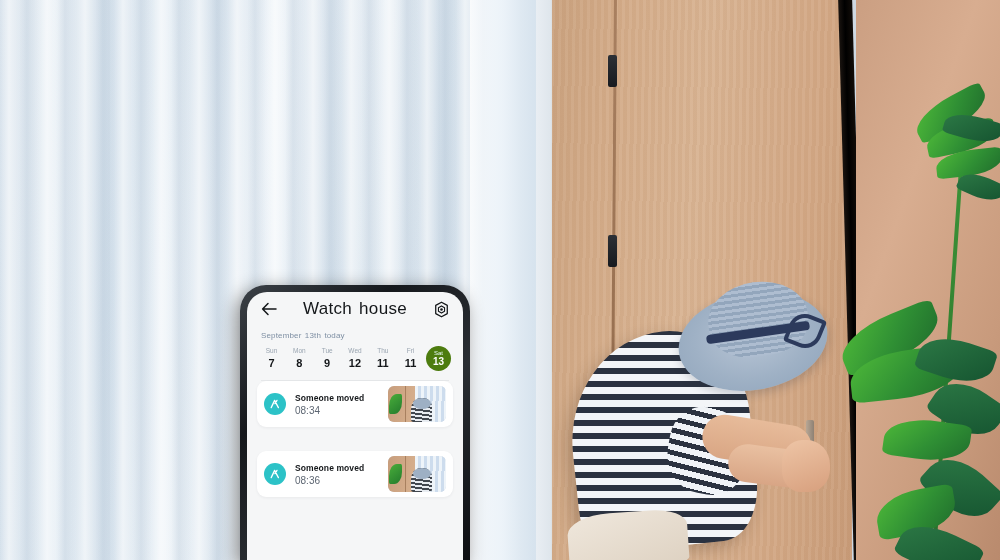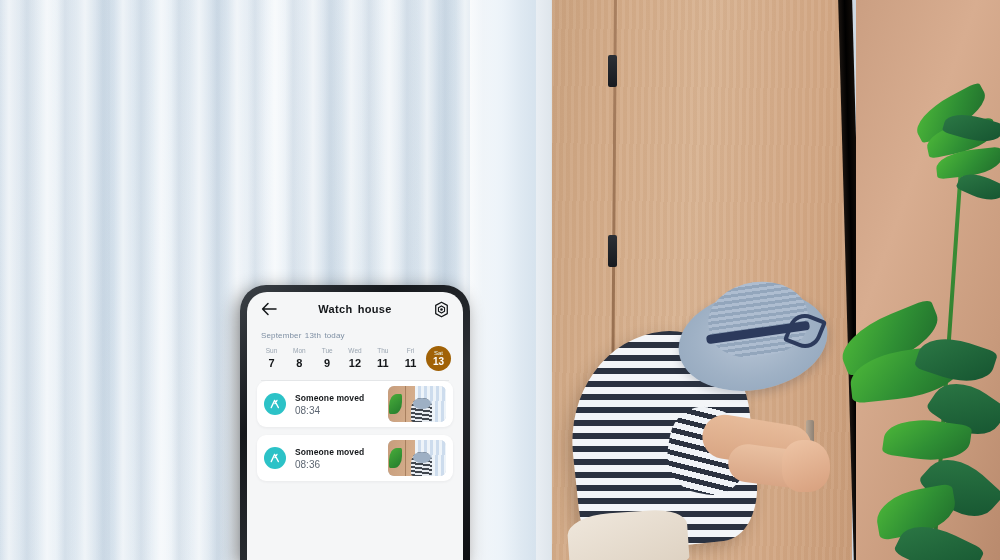--- a/index.html
+++ b/index.html
@@ -282,22 +282,22 @@
     box-sizing: border-box;
   }
   .back-arrow {
     width: 20px; height: 20px;
     display: flex; align-items: center; justify-content: center;
     cursor: pointer;
   }
   .app-title {
     flex: 1;
     text-align: center;
-    font-size: 11px;
-    font-weight: 700;
+    font-size: 17px;
+    font-weight: 400;
     color: #14171a;
     letter-spacing: 0.3px;
     word-spacing: 2px;
   }
   .settings-btn {
     width: 20px; height: 20px;
     display: flex; align-items: center; justify-content: center;
     cursor: pointer;
   }
 
@@ -327,21 +327,21 @@
     display: block;
     margin-bottom: 3px;
   }
   .day .dnum {
     font-size: 11px;
     font-weight: 700;
     color: #14171a;
     display: block;
   }
   .day.sel {
-    background: #a16207;
+    background: #4d7c0f;
     border-radius: 50%;
     width: 25px; height: 25px;
     display: flex;
     flex-direction: column;
     align-items: center;
     justify-content: center;
     margin-top: -1px;
   }
   .day.sel .dow { color: #eafcfd; font-size: 6px; margin-bottom: 0; }
   .day.sel .dnum { color: #ffffff; font-size: 10px; }
@@ -366,21 +366,21 @@
   }
 
   
   .event-list {
     padding: 0 10px;
   }
   .event-card {
     background: #ffffff;
     border-radius: 9px;
     height: 46px;
-    margin-bottom: 8px;
+    margin-bottom: 24px;
     display: flex;
     align-items: center;
     padding: 0 7px;
     box-sizing: border-box;
     box-shadow: 0 1px 3px rgba(30,40,55,0.06);
     cursor: pointer;
   }
   .event-icon {
     width: 22px; height: 22px;
     border-radius: 50%;

